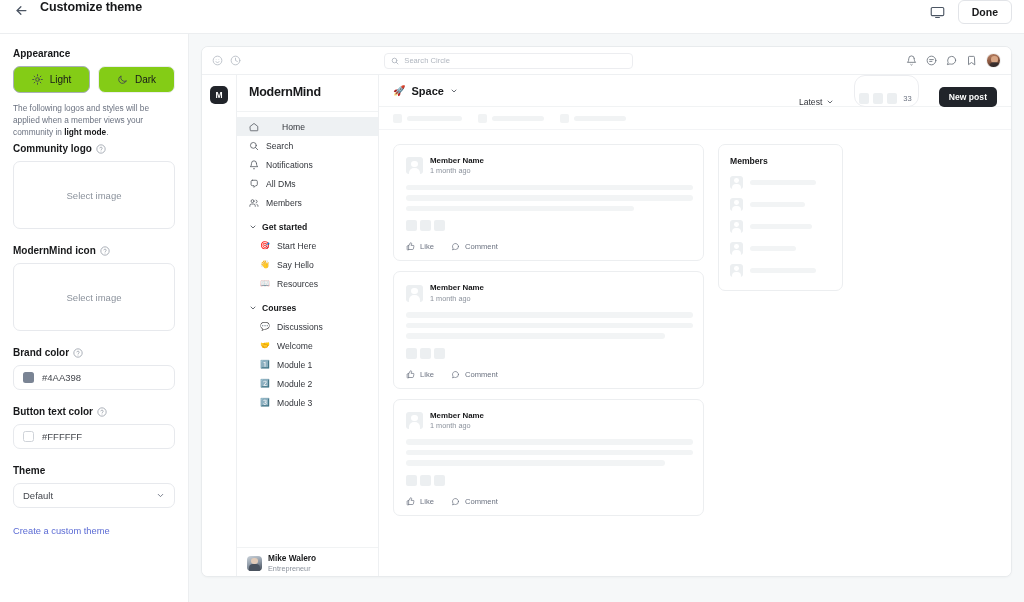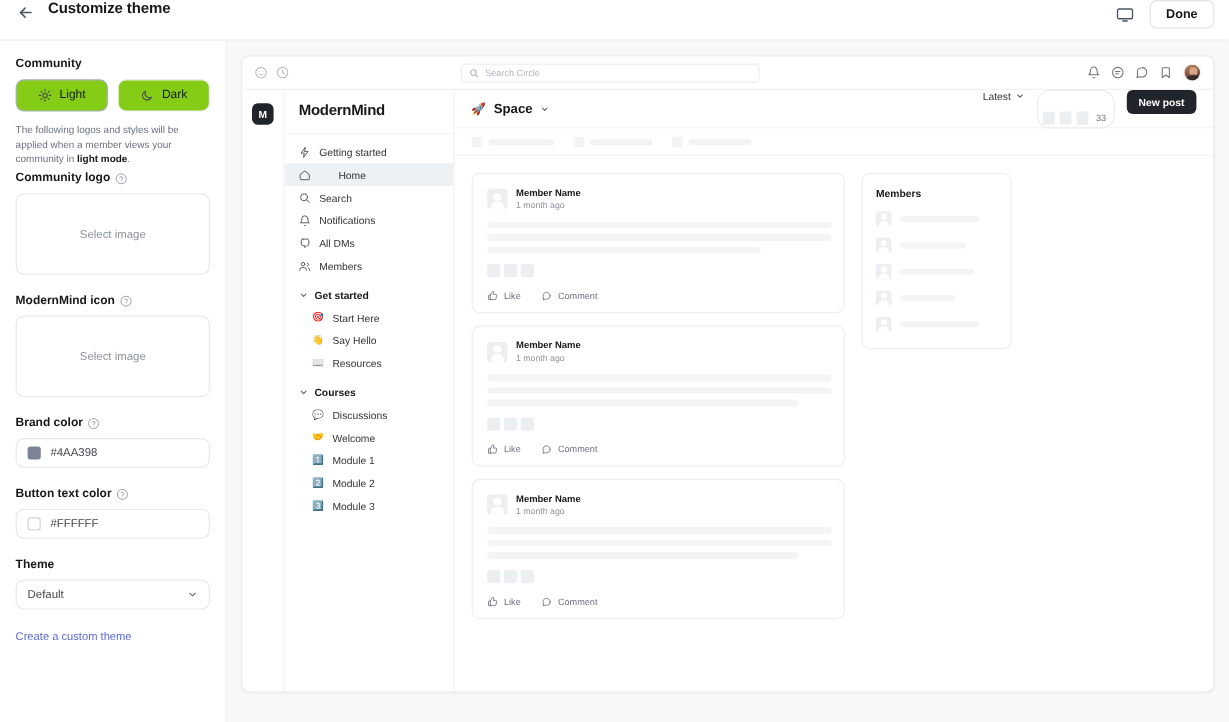--- a/index.html
+++ b/index.html
@@ -199,21 +199,21 @@
   #space-header {
     height: 32px; display: flex; align-items: center; padding: 0 14px;
     border-bottom: 1px solid #f1f3f4;
   }
   #space-title {
     display: flex; align-items: center; gap: 6px;
     font-size: 11px; font-weight: bold; color: #17181a; cursor: pointer;
   }
   #space-title .rocket { font-size: 10px; }
   #space-title .chev { width: 8px; height: 8px; color: #51565e; display:flex; }
-  #space-header-right { margin-left: auto; display: flex; align-items: flex-start; gap: 10px; }
+  #space-header-right { margin-left: auto; display: flex; align-items: flex-end; gap: 20px; }
   #sort-select {
     display: flex; align-items: center; gap: 4px;
     font-size: 8.6px; color: #31343a; cursor: pointer;
   }
   #sort-select .chev { width: 8px; height: 8px; color: #51565e; display:flex; }
   #member-count-pill {
     display: flex; align-items: center; gap: 4px;
     border: 1px solid #ecedf0; border-radius: 11px; padding: 17px 6px 2px 4px;
     cursor: pointer;
   }
@@ -303,21 +303,21 @@
           <line x1="9" y1="20" x2="15" y2="20"></line>
         </svg>
     </div>
     <button id="done-button">Done</button>
   </div>
 </div>
 
 <div id="left-panel">
 
   <div class="field-label">
-    <span>Community</span>
+    <span>Appearance</span>
   </div>
   <div id="appearance-toggle">
     <div class="appearance-btn selected">
       <span class="ico">
         <svg width="11" height="11" viewBox="0 0 24 24" fill="none" stroke="currentColor" stroke-width="2" stroke-linecap="round">
             <circle cx="12" cy="12" r="4"></circle>
             <line x1="12" y1="1.5" x2="12" y2="4"></line>
             <line x1="12" y1="20" x2="12" y2="22.5"></line>
             <line x1="1.5" y1="12" x2="4" y2="12"></line>
             <line x1="20" y1="12" x2="22.5" y2="12"></line>
@@ -473,28 +473,20 @@
     <div id="community-area">
 
       <div id="rail">
         <div id="rail-logo">M</div>
       </div>
 
       <div id="sidebar">
         <div id="community-name">ModernMind</div>
         <div id="nav-scroll">
 
-          <div class="nav-item">
-            <span class="nav-ico">
-              <svg width="10" height="10" viewBox="0 0 24 24" fill="none" stroke="currentColor" stroke-width="1.9" stroke-linecap="round" stroke-linejoin="round">
-                  <path d="M13 2L4.5 13.5H11L9.5 22l9-12H12z"></path>
-                </svg>
-            </span>
-            <span>Getting started</span>
-          </div>
 
           <div class="nav-item active">
             <span class="nav-ico">
               <svg width="10" height="10" viewBox="0 0 24 24" fill="none" stroke="currentColor" stroke-width="1.9" stroke-linecap="round" stroke-linejoin="round">
                   <path d="M3 10.5L12 3.5l9 7V20a1 1 0 0 1-1 1H4a1 1 0 0 1-1-1z"></path>
                 </svg>
             </span>
             <span>Home</span>
           </div>
 
@@ -587,20 +579,27 @@
               <span class="emoji">2️⃣</span>
               <span>Module 2</span>
             </div>
             <div class="nav-item">
               <span class="emoji">3️⃣</span>
               <span>Module 3</span>
             </div>
           </div>
         </div>
 
+        <div id="profile-row">
+          <span id="profile-avatar"></span>
+          <span>
+            <div id="profile-name">Mike Walero</div>
+            <div id="profile-role">Entrepreneur</div>
+          </span>
+        </div>
       </div>
 
       <div id="main">
 
         <div id="space-header">
           <div id="space-title">
             <span class="rocket">🚀</span>
             <span>Space</span>
             <span class="chev">
               <svg width="8" height="8" viewBox="0 0 24 24" fill="none" stroke="currentColor" stroke-width="2.6" stroke-linecap="round" stroke-linejoin="round">

